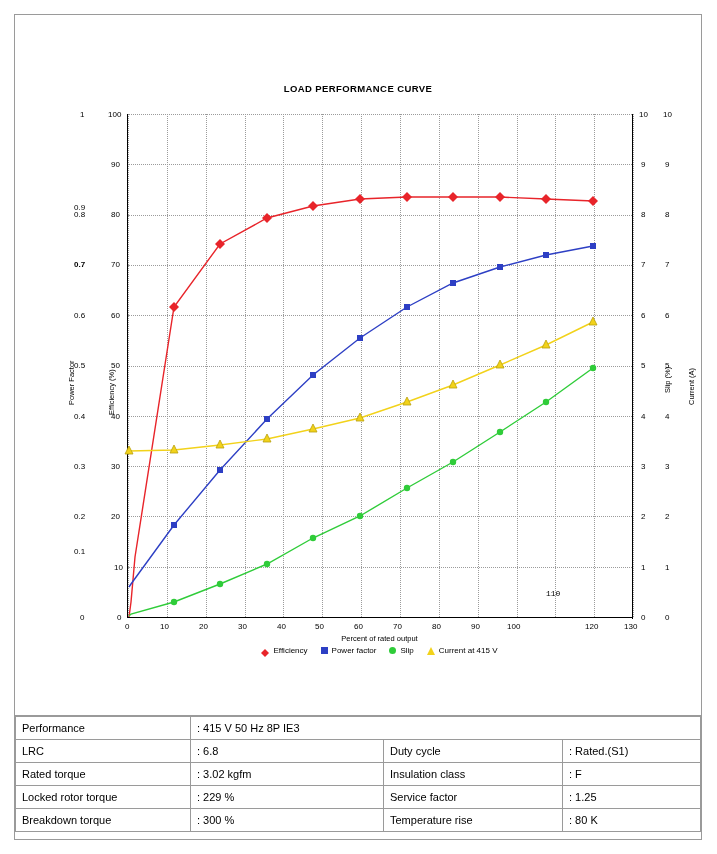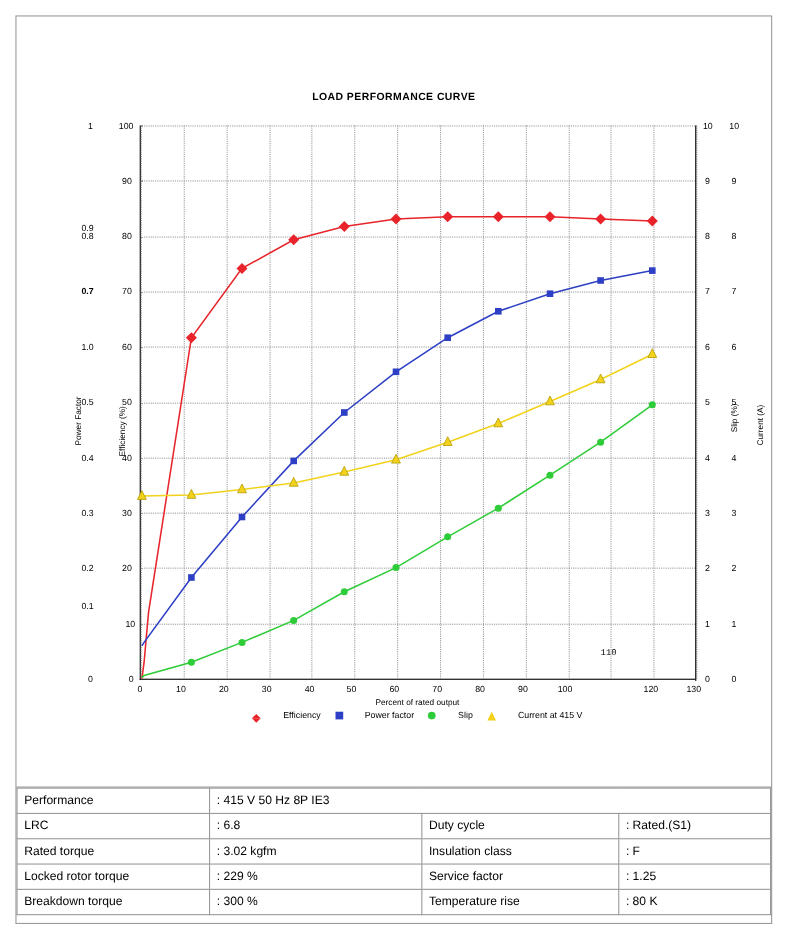--- a/index.html
+++ b/index.html
@@ -14,21 +14,21 @@
   .gridv{border-left:1px dotted #9b9b9b;top:0;bottom:0;width:0;}
   .gridh{border-top:1px dotted #9b9b9b;left:0;right:0;height:0;}
   .rightaxis{position:absolute;left:617px;top:99px;width:0;height:505px;border-left:1px solid #000;}
   
   .tick{position:absolute;font-size:8px;color:#000;white-space:nowrap;}
   .vlabel{position:absolute;font-size:7.5px;color:#000;white-space:nowrap;transform-origin:0 0;transform:rotate(-90deg);}
   .xtitle{position:absolute;font-size:7.5px;text-align:center;width:505px;left:112px;top:619px;}
   svg.series{position:absolute;left:112px;top:99px;width:505px;height:505px;overflow:visible;}
   
   .legend{position:absolute;left:112px;top:631px;width:505px;display:flex;justify-content:center;gap:13px;font-size:8px;align-items:center;}
-  .legend .item{display:flex;align-items:center;gap:20px;}
+  .legend .item{display:flex;align-items:center;gap:4px;}
   .lg-diamond{width:0;height:0;border:4.5px solid transparent;border-bottom-color:#e8242a;position:relative;top:-2px;}
   .lg-diamond:after{content:"";position:absolute;left:-4.5px;top:4.5px;width:0;height:0;border:4.5px solid transparent;border-top-color:#e8242a;}
   .lg-square{width:7px;height:7px;background:#2d3fc4;}
   .lg-circle{width:7px;height:7px;border-radius:50%;background:#2fcc39;}
   .lg-tri{width:0;height:0;border-left:4.5px solid transparent;border-right:4.5px solid transparent;border-bottom:8px solid #f2d21a;}
   
   .tablebox{position:absolute;left:0;top:700px;width:686px;border-top:1px solid #9a9a9a;box-sizing:border-box;}
   table.perf{border-collapse:collapse;width:686px;font-size:11px;}
   table.perf td{border:1px solid #9a9a9a;padding:3px 6px;height:16px;vertical-align:middle;}
   .c-lab{width:162px;}
@@ -47,21 +47,21 @@
 
       <div class="vlabel" style="left:52px;top:390px;">Power Factor</div>
       <div class="vlabel" style="left:92px;top:400px;">Efficiency (%)</div>
       <div class="vlabel" style="left:648px;top:378px;">Slip (%)</div>
       <div class="vlabel" style="left:672px;top:390px;">Current (A)</div>
 
       <div class="tick" style="left:65px;top:95px;">1</div>
       <div class="tick" style="left:59px;top:145px;margin-top:43px;">0.9</div>
       <div class="tick" style="left:59px;top:195px;">0.8</div>
       <div class="tick" style="left:59px;top:245px;font-weight:bold;">0.7</div>
-      <div class="tick" style="left:59px;top:296px;">1.0</div>
+      <div class="tick" style="left:59px;top:296px;">0.6</div>
       <div class="tick" style="left:59px;top:346px;">0.5</div>
       <div class="tick" style="left:59px;top:397px;">0.4</div>
       <div class="tick" style="left:59px;top:447px;">0.3</div>
       <div class="tick" style="left:59px;top:497px;">0.2</div>
       <div class="tick" style="left:59px;top:532px;">0.1</div>
       <div class="tick" style="left:65px;top:598px;">0</div>
 
       <div class="tick" style="left:93px;top:95px;">100</div>
       <div class="tick" style="left:96px;top:145px;">90</div>
       <div class="tick" style="left:96px;top:195px;">80</div>

